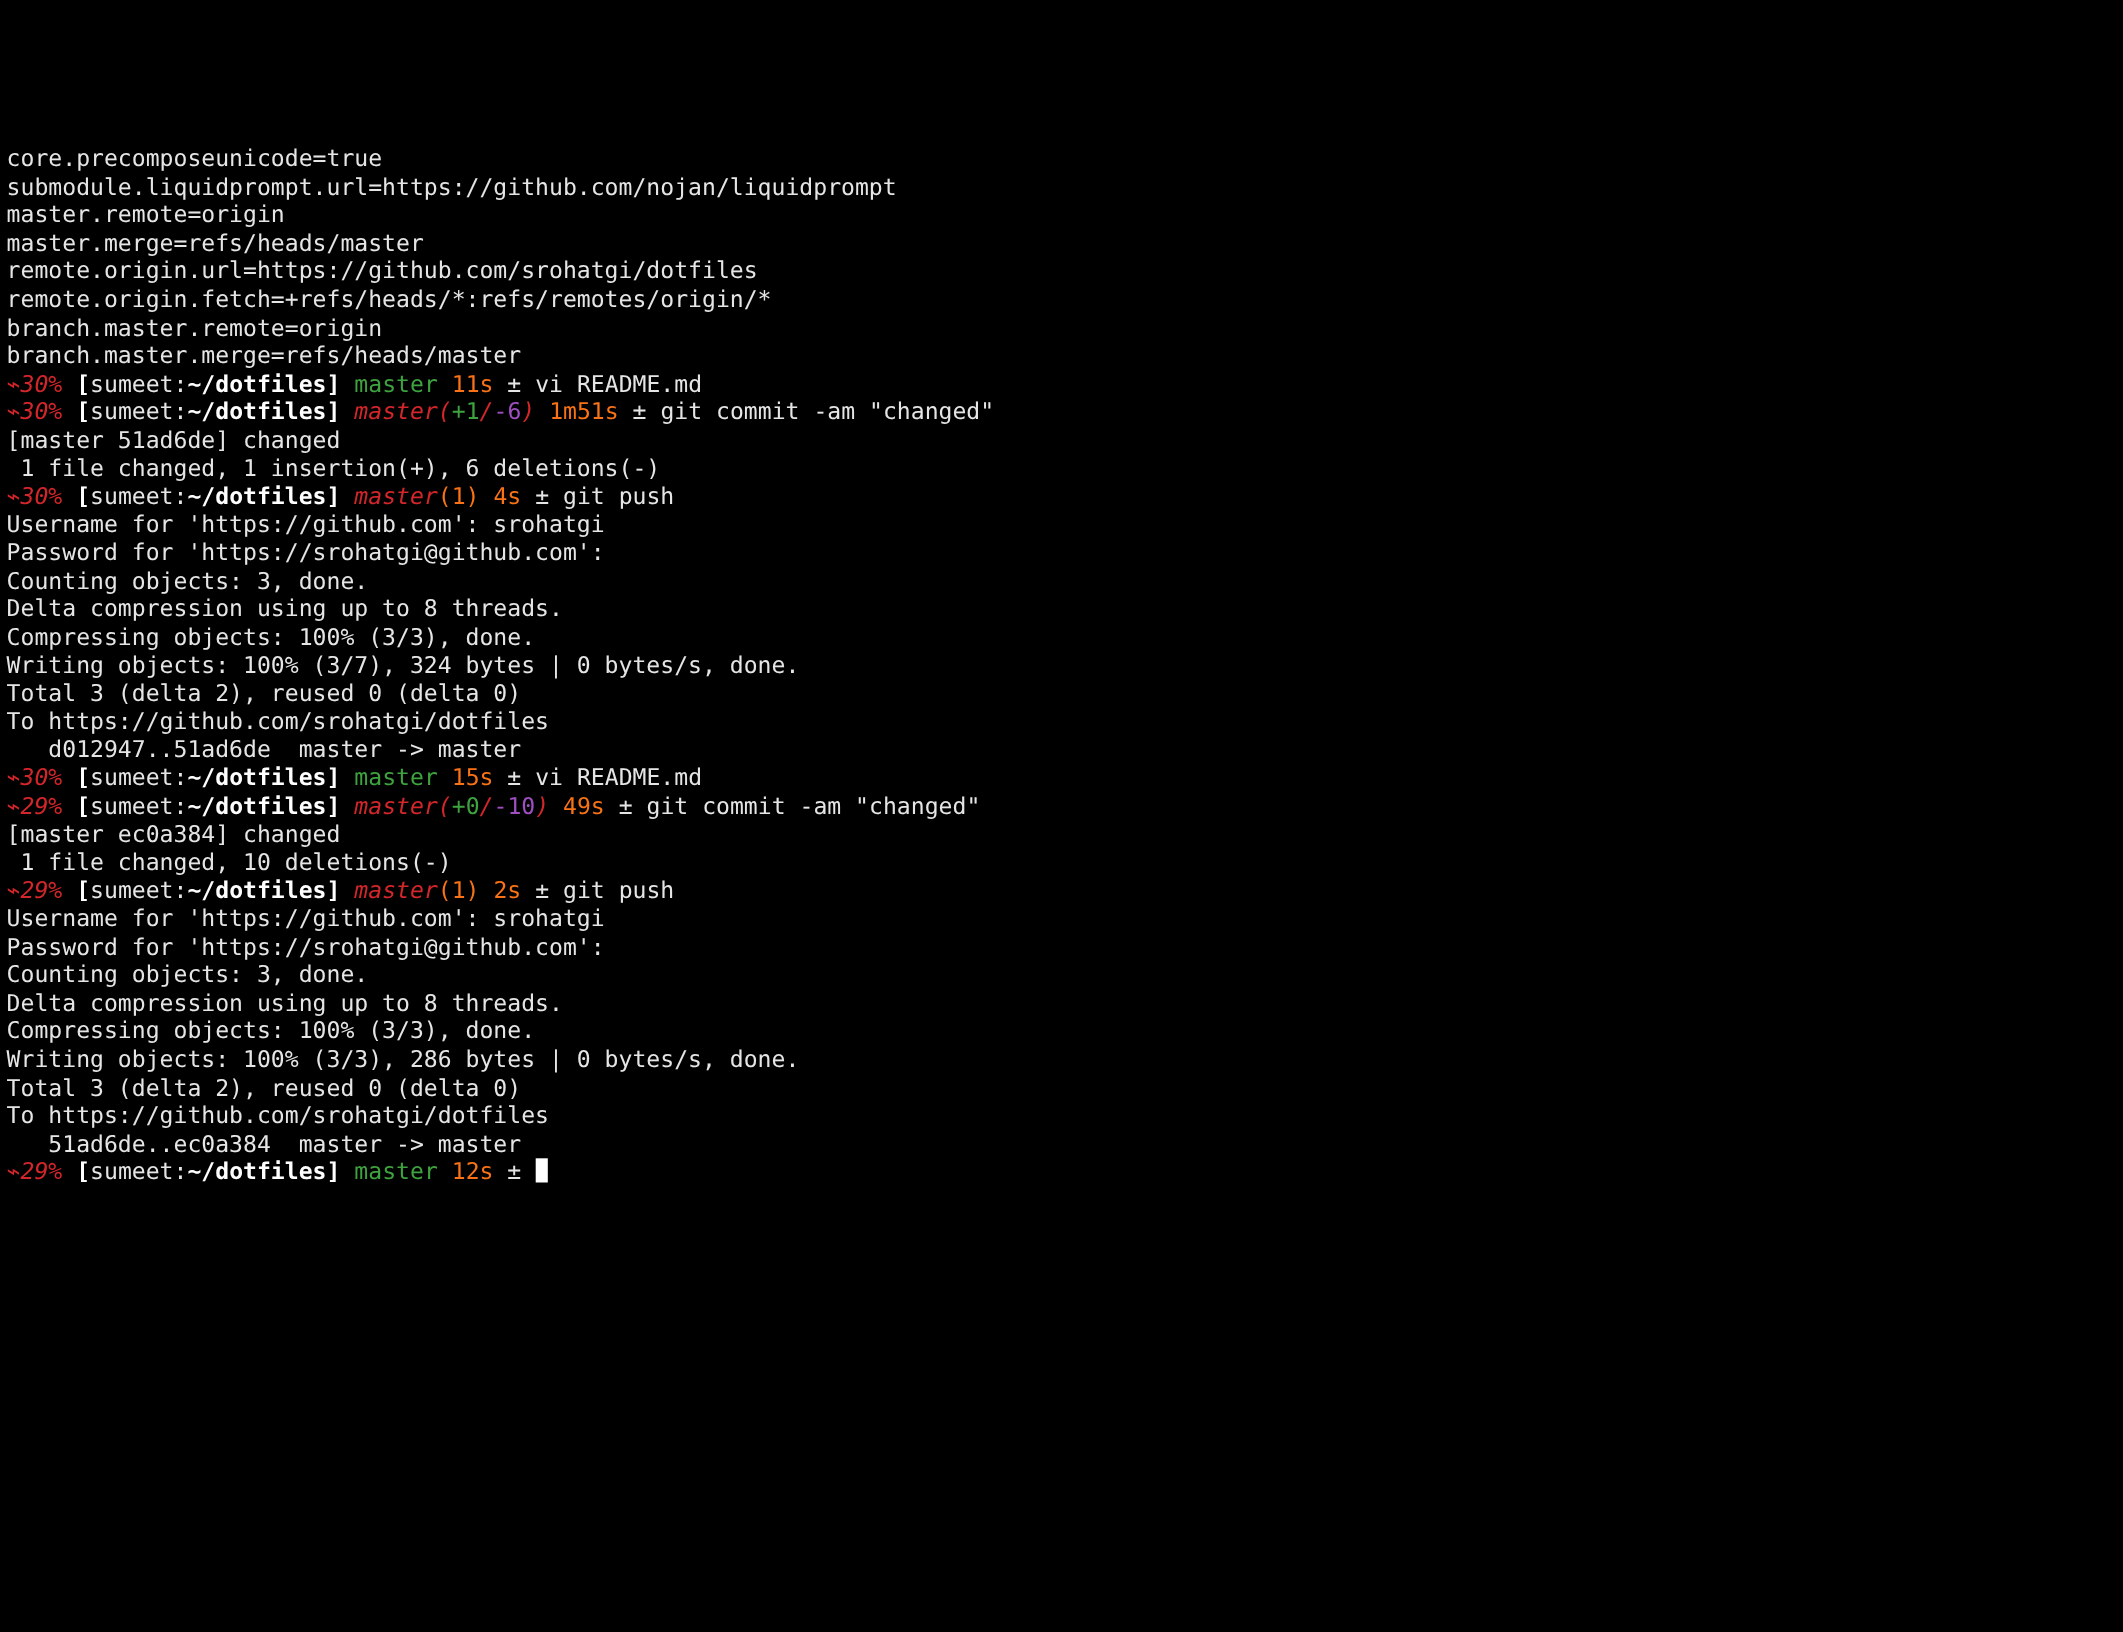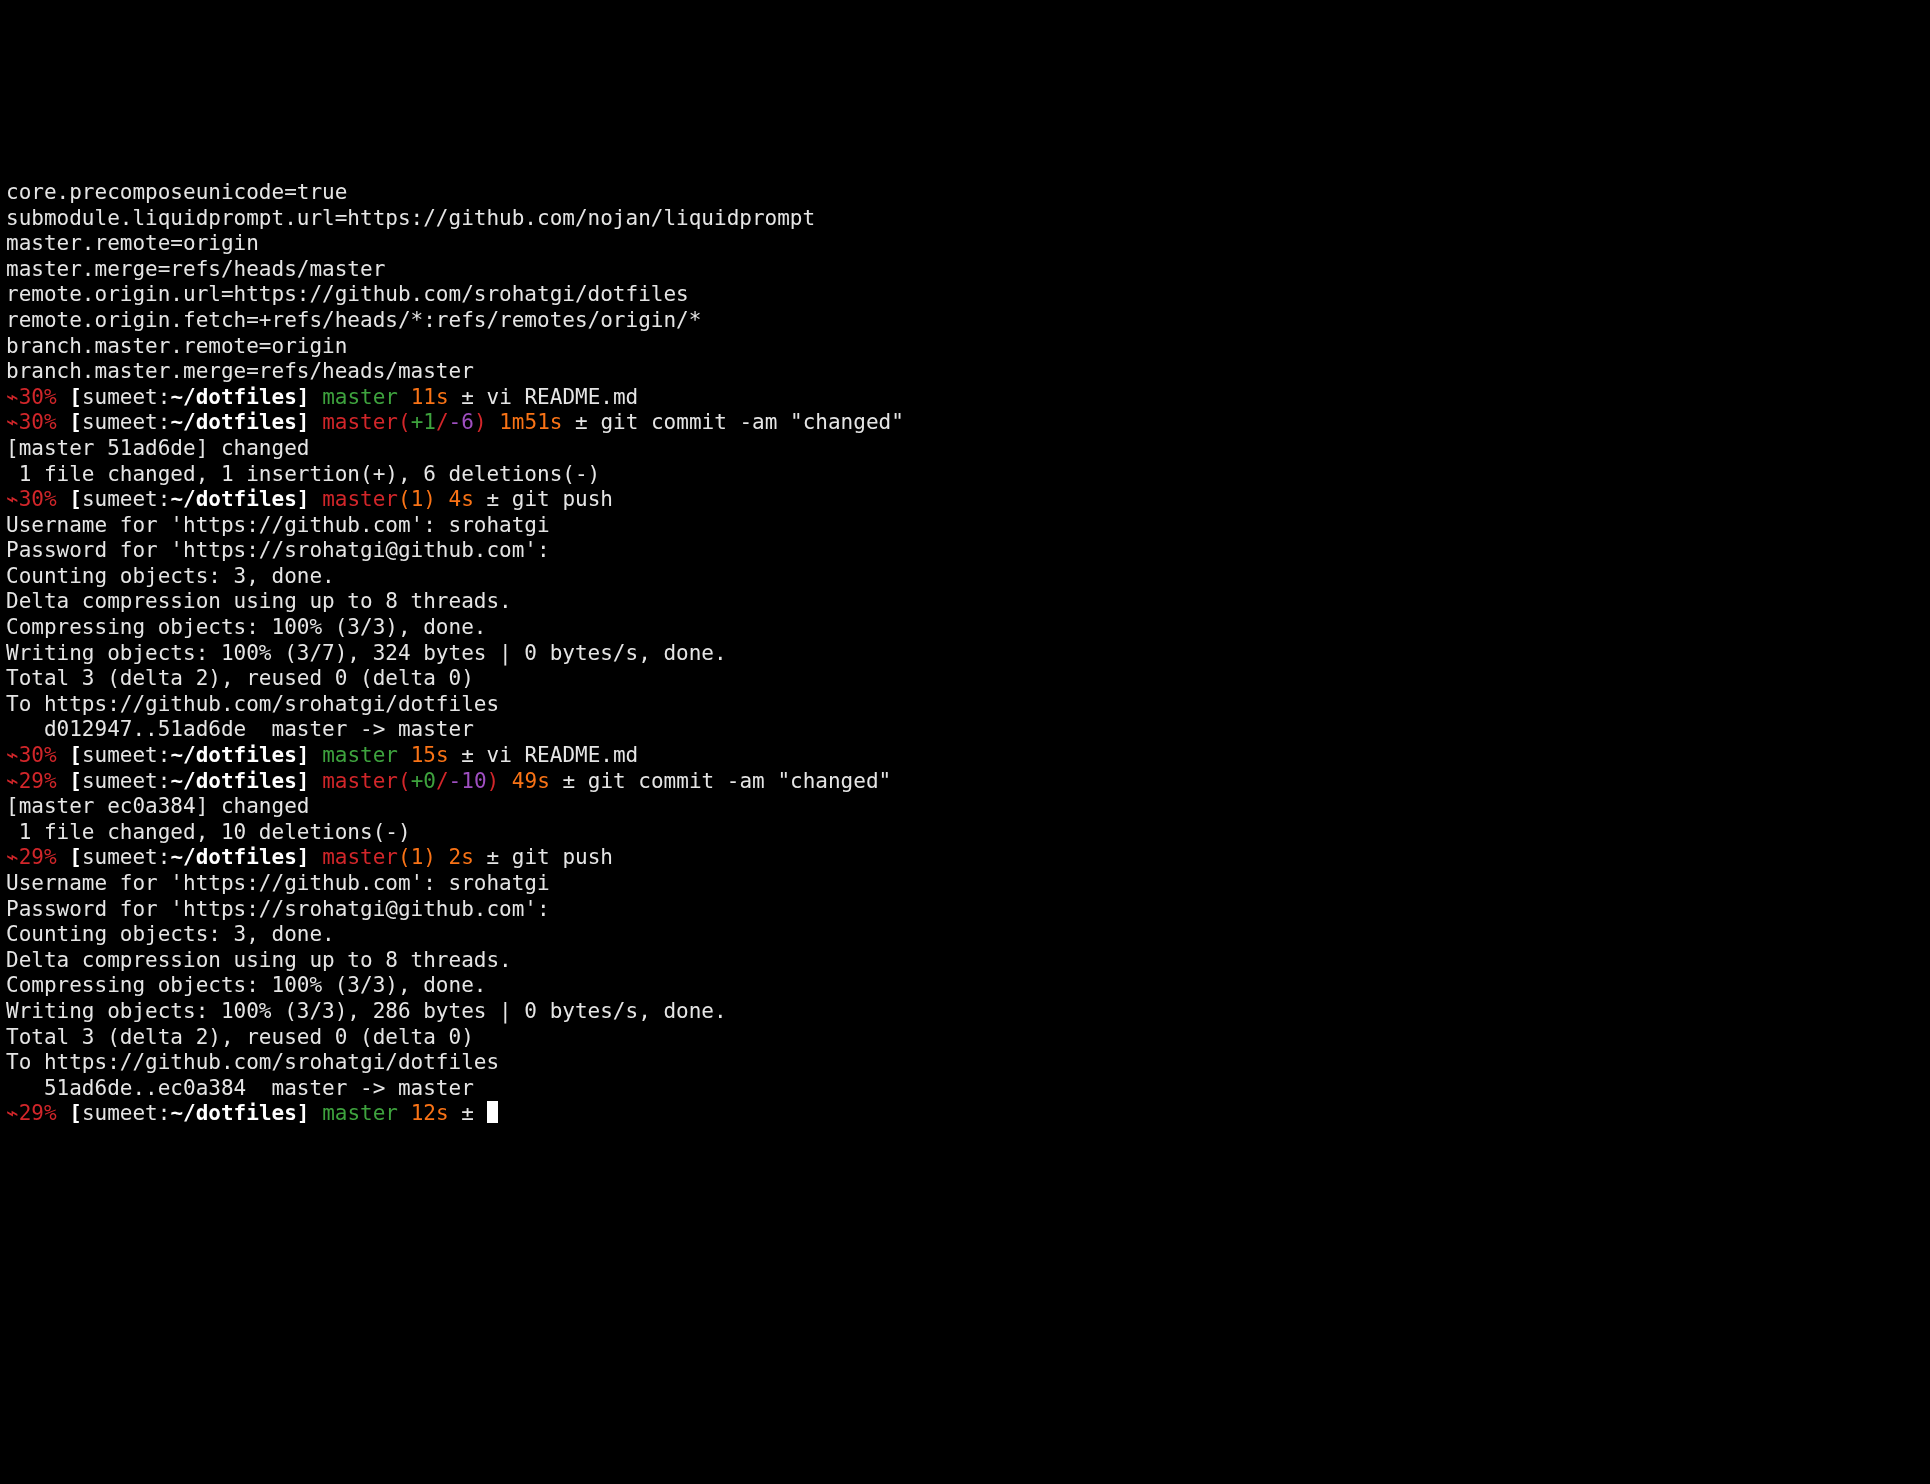--- a/index.html
+++ b/index.html
@@ -10,26 +10,25 @@
     font-family: "Menlo", "Consolas", "DejaVu Sans Mono", "Liberation Mono", monospace;
     font-size: 21px;
     line-height: 25.6px;
     white-space: pre;
     overflow: hidden;
     width: 1930px;
     height: 1484px;
   }
   #terminal {
     padding: 4px 6px;
-    margin-top: 48px;
   }
   .bold   { font-weight: bold; }
   .white  { color: #ffffff; }
   .fg     { color: #e5e5e5; }
-  .red    { color: #d2262a; }
+  .red    { color: #d2262a; font-style: italic; }
   .green  { color: #3ea33e; }
   .yellow { color: #f97316; }
   .magenta{ color: #9f4fc1; }
   .cursor {
     display: inline-block;
     width: 11px;
     height: 22px;
     background: #ffffff;
     vertical-align: -3px;
   }

